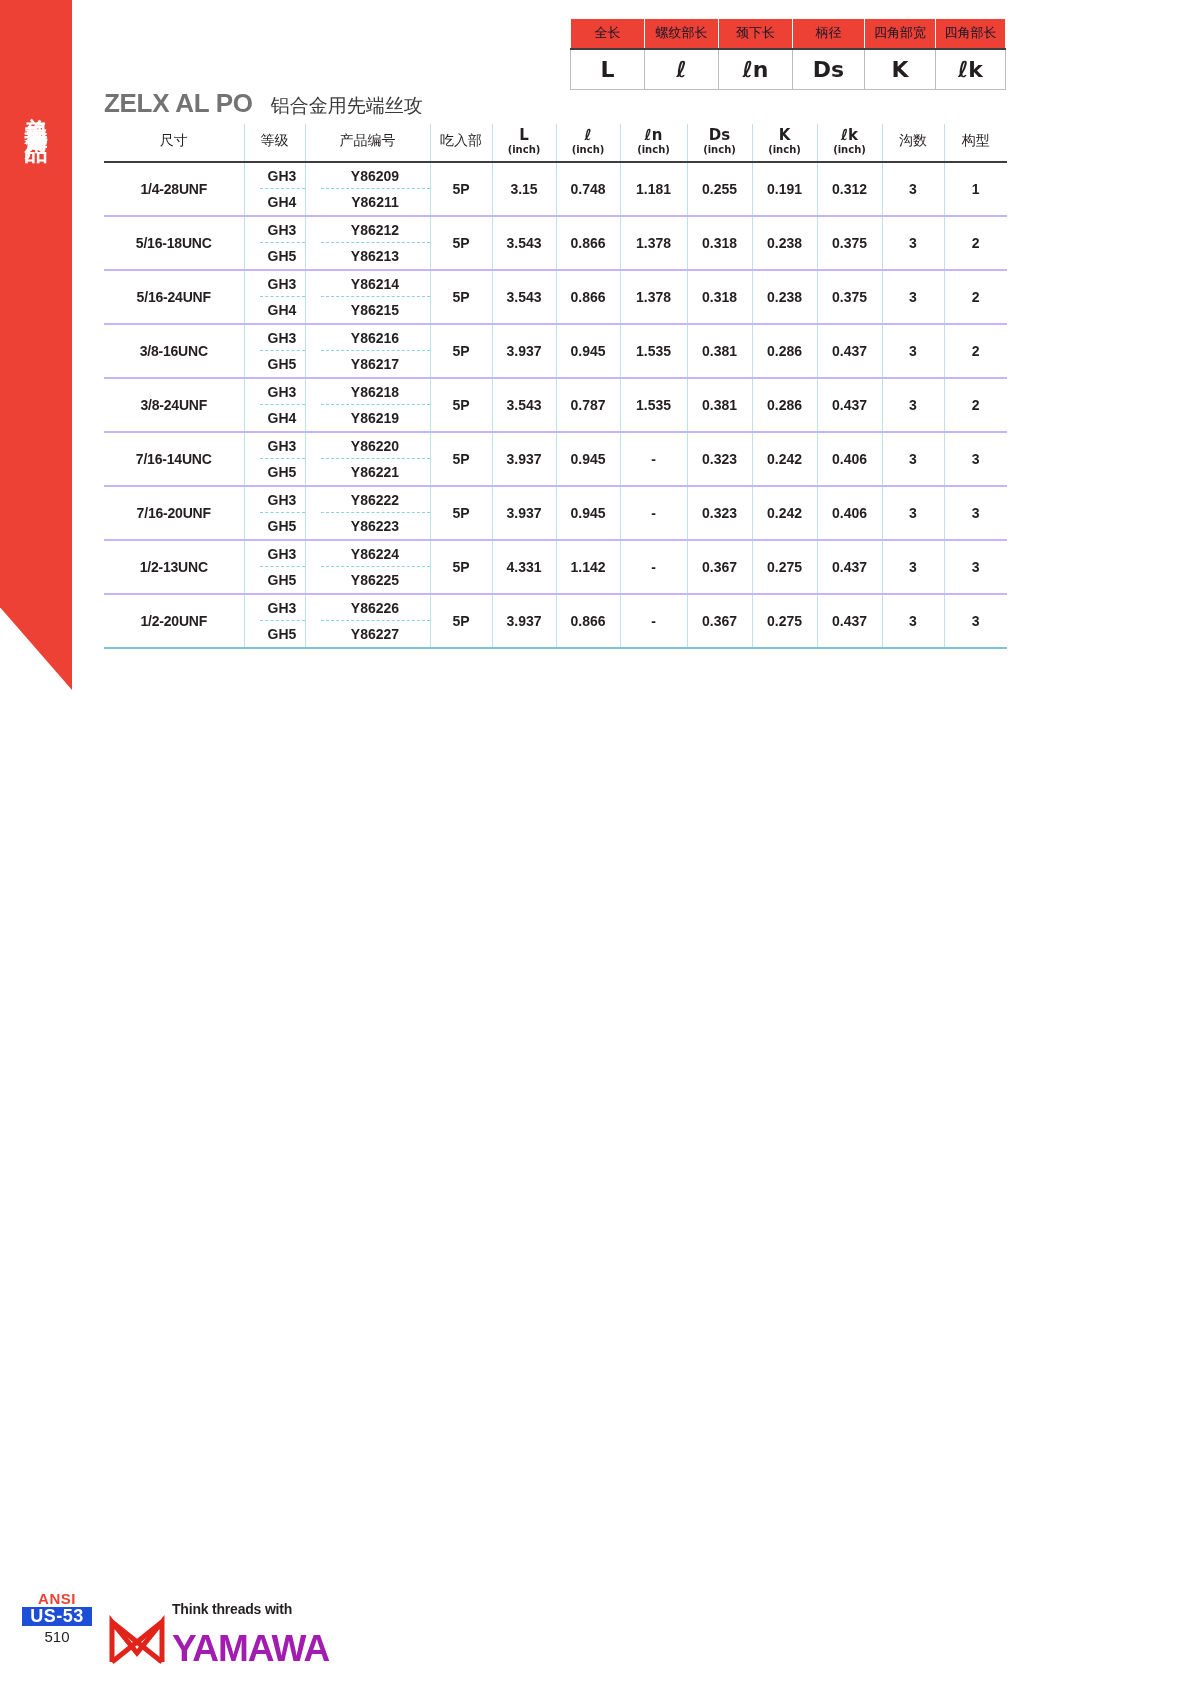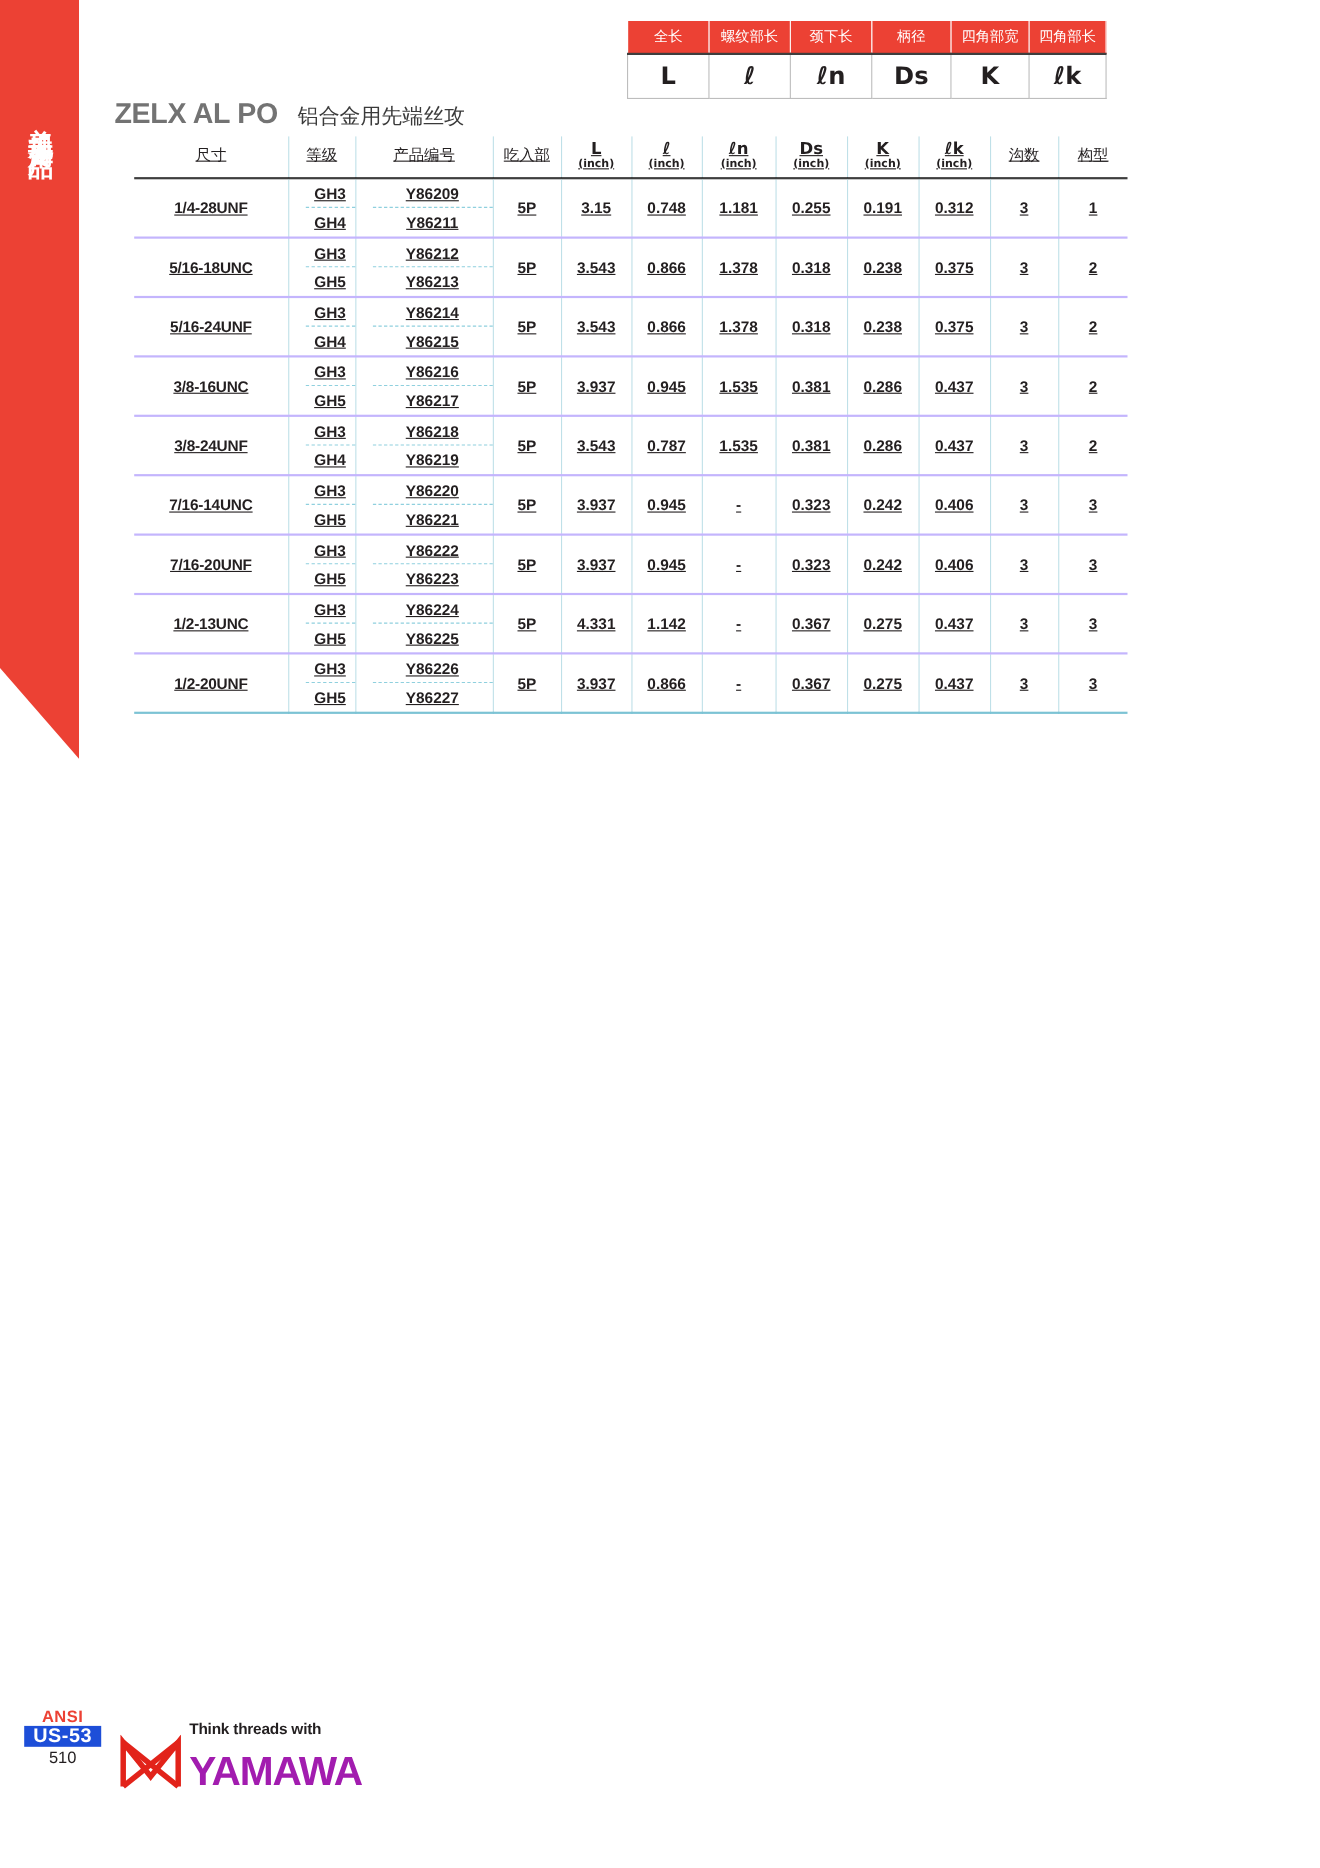--- a/index.html
+++ b/index.html
@@ -49,21 +49,21 @@
   }
   .legend-table th,
   .legend-table td {
     border: 1px solid #ffffff;
     text-align: center;
     vertical-align: middle;
     padding: 0;
   }
   .legend-table th {
     background: #ec4134;
-    color: #ffffff;
+    color: #0f172a;
     font-size: 13px;
     font-weight: normal;
     height: 30px;
     font-family: "DejaVu Sans", "Liberation Sans", sans-serif;
   }
   .legend-table td {
     background: #ffffff;
     border: 1px solid #bdbdbd;
     color: #231f20;
     font-size: 22px;
@@ -96,25 +96,24 @@
   .title-sub {
     font-size: 19px;
     color: #3a3a3a;
     font-family: "DejaVu Sans", "Liberation Sans", sans-serif;
   }
 
   
   .data-table {
     position: absolute;
     top: 124px;
-    left: 122px;
+    left: 104px;
     width: 898px;
     border-collapse: collapse;
     table-layout: fixed;
-    text-decoration: underline;
   }
   .data-table th {
     font-weight: normal;
     font-size: 14px;
     color: #231f20;
     padding: 4px 0 6px 0;
     vertical-align: middle;
     border-right: 1px solid #bfe0e8;
     font-family: "DejaVu Sans", "Liberation Sans", sans-serif;
   }
@@ -178,21 +177,21 @@
   .c-ds    { width: 65px; }
   .c-k     { width: 65px; }
   .c-lk    { width: 65px; }
   .c-flute { width: 62px; }
   .c-type  { width: 63px; }
 
   
   .footer {
     position: absolute;
     left: 22px;
-    top: 1552px;
+    top: 1590px;
     width: 340px;
     height: 86px;
   }
   .badge-col {
     position: absolute;
     left: 0;
     top: 0;
     width: 70px;
     text-align: center;
   }

